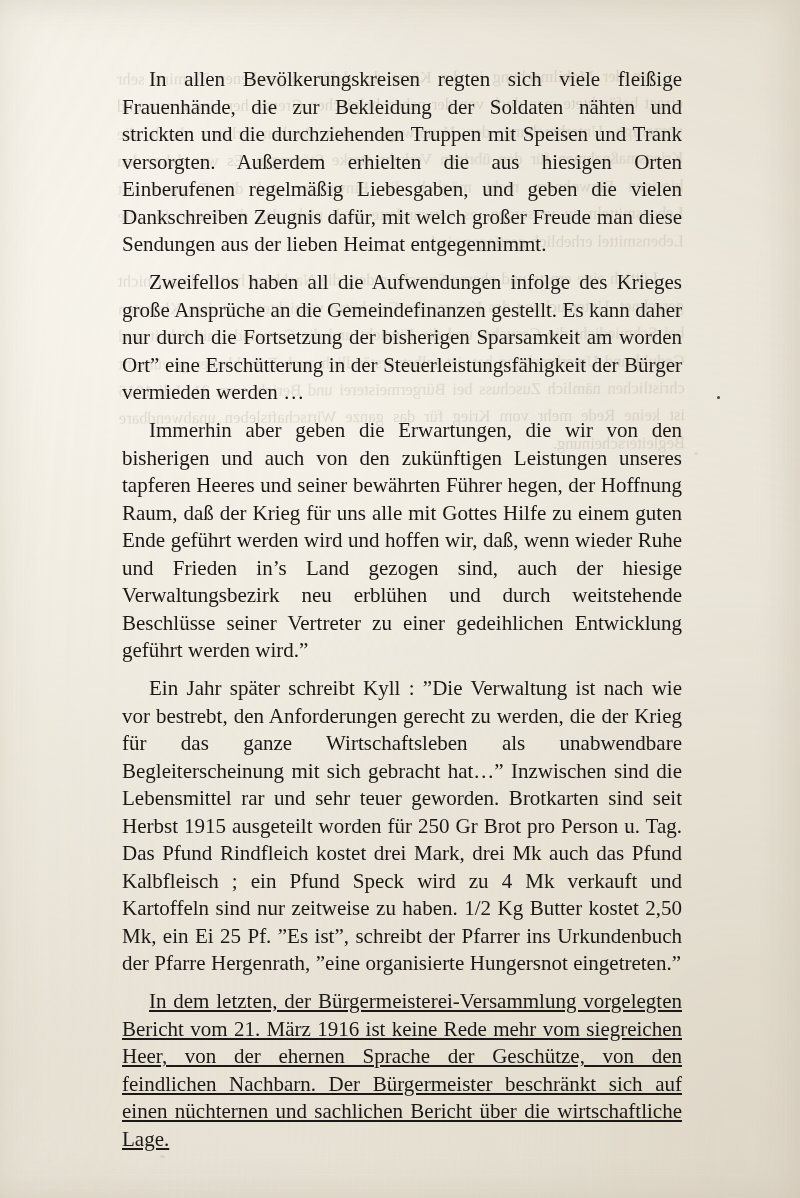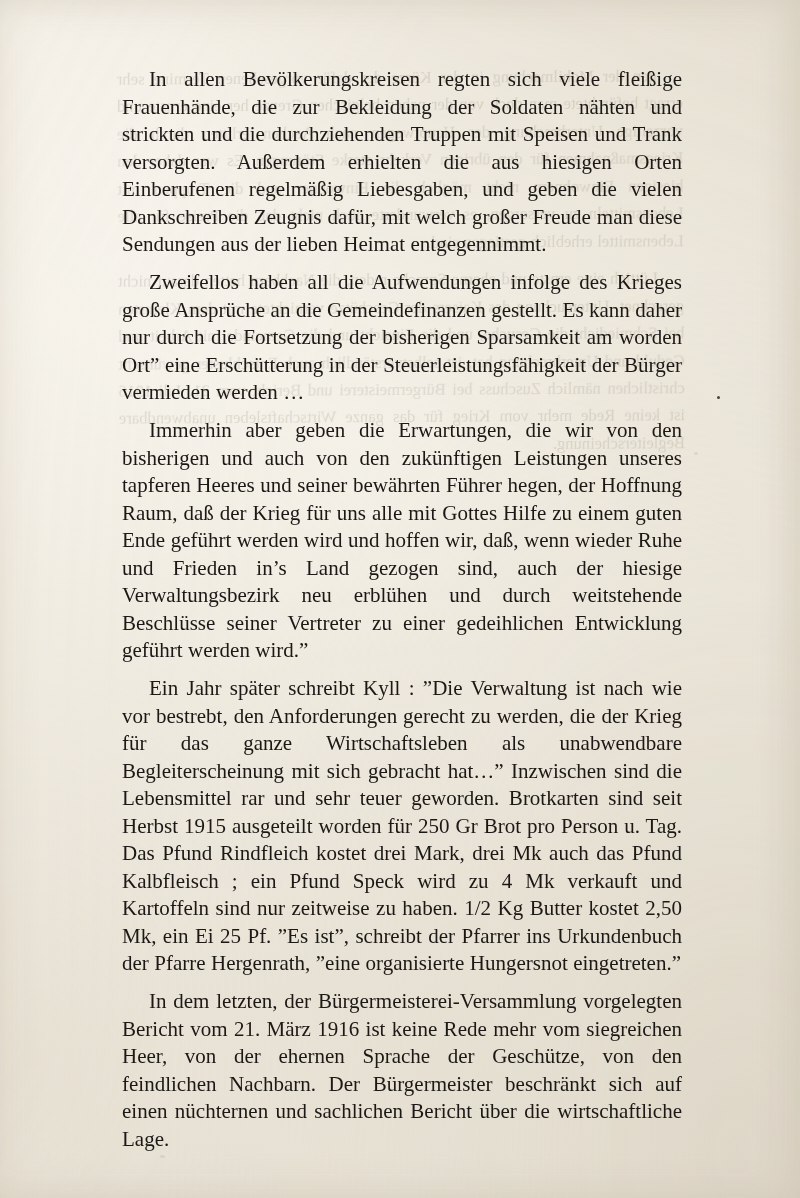--- a/index.html
+++ b/index.html
@@ -87,21 +87,21 @@
     margin: 0 0 10.5px 0;
     font-size: 21px;
     line-height: 27.5px;
     color: #1b1815;
     text-align: justify;
     text-indent: 27px;
     word-spacing: 0.2px;
     hyphens: none;
     -webkit-hyphens: none;
   }
-  #body-text p:last-child { margin-bottom: 18px; }
+  #body-text p:last-child { margin-bottom: 18px; text-decoration: underline; }
 
   
   #margin-speck {
     position: absolute;
     left: 717px;
     top: 396px;
     width: 3px;
     height: 3px;
     border-radius: 50%;
     background: #241f1a;

